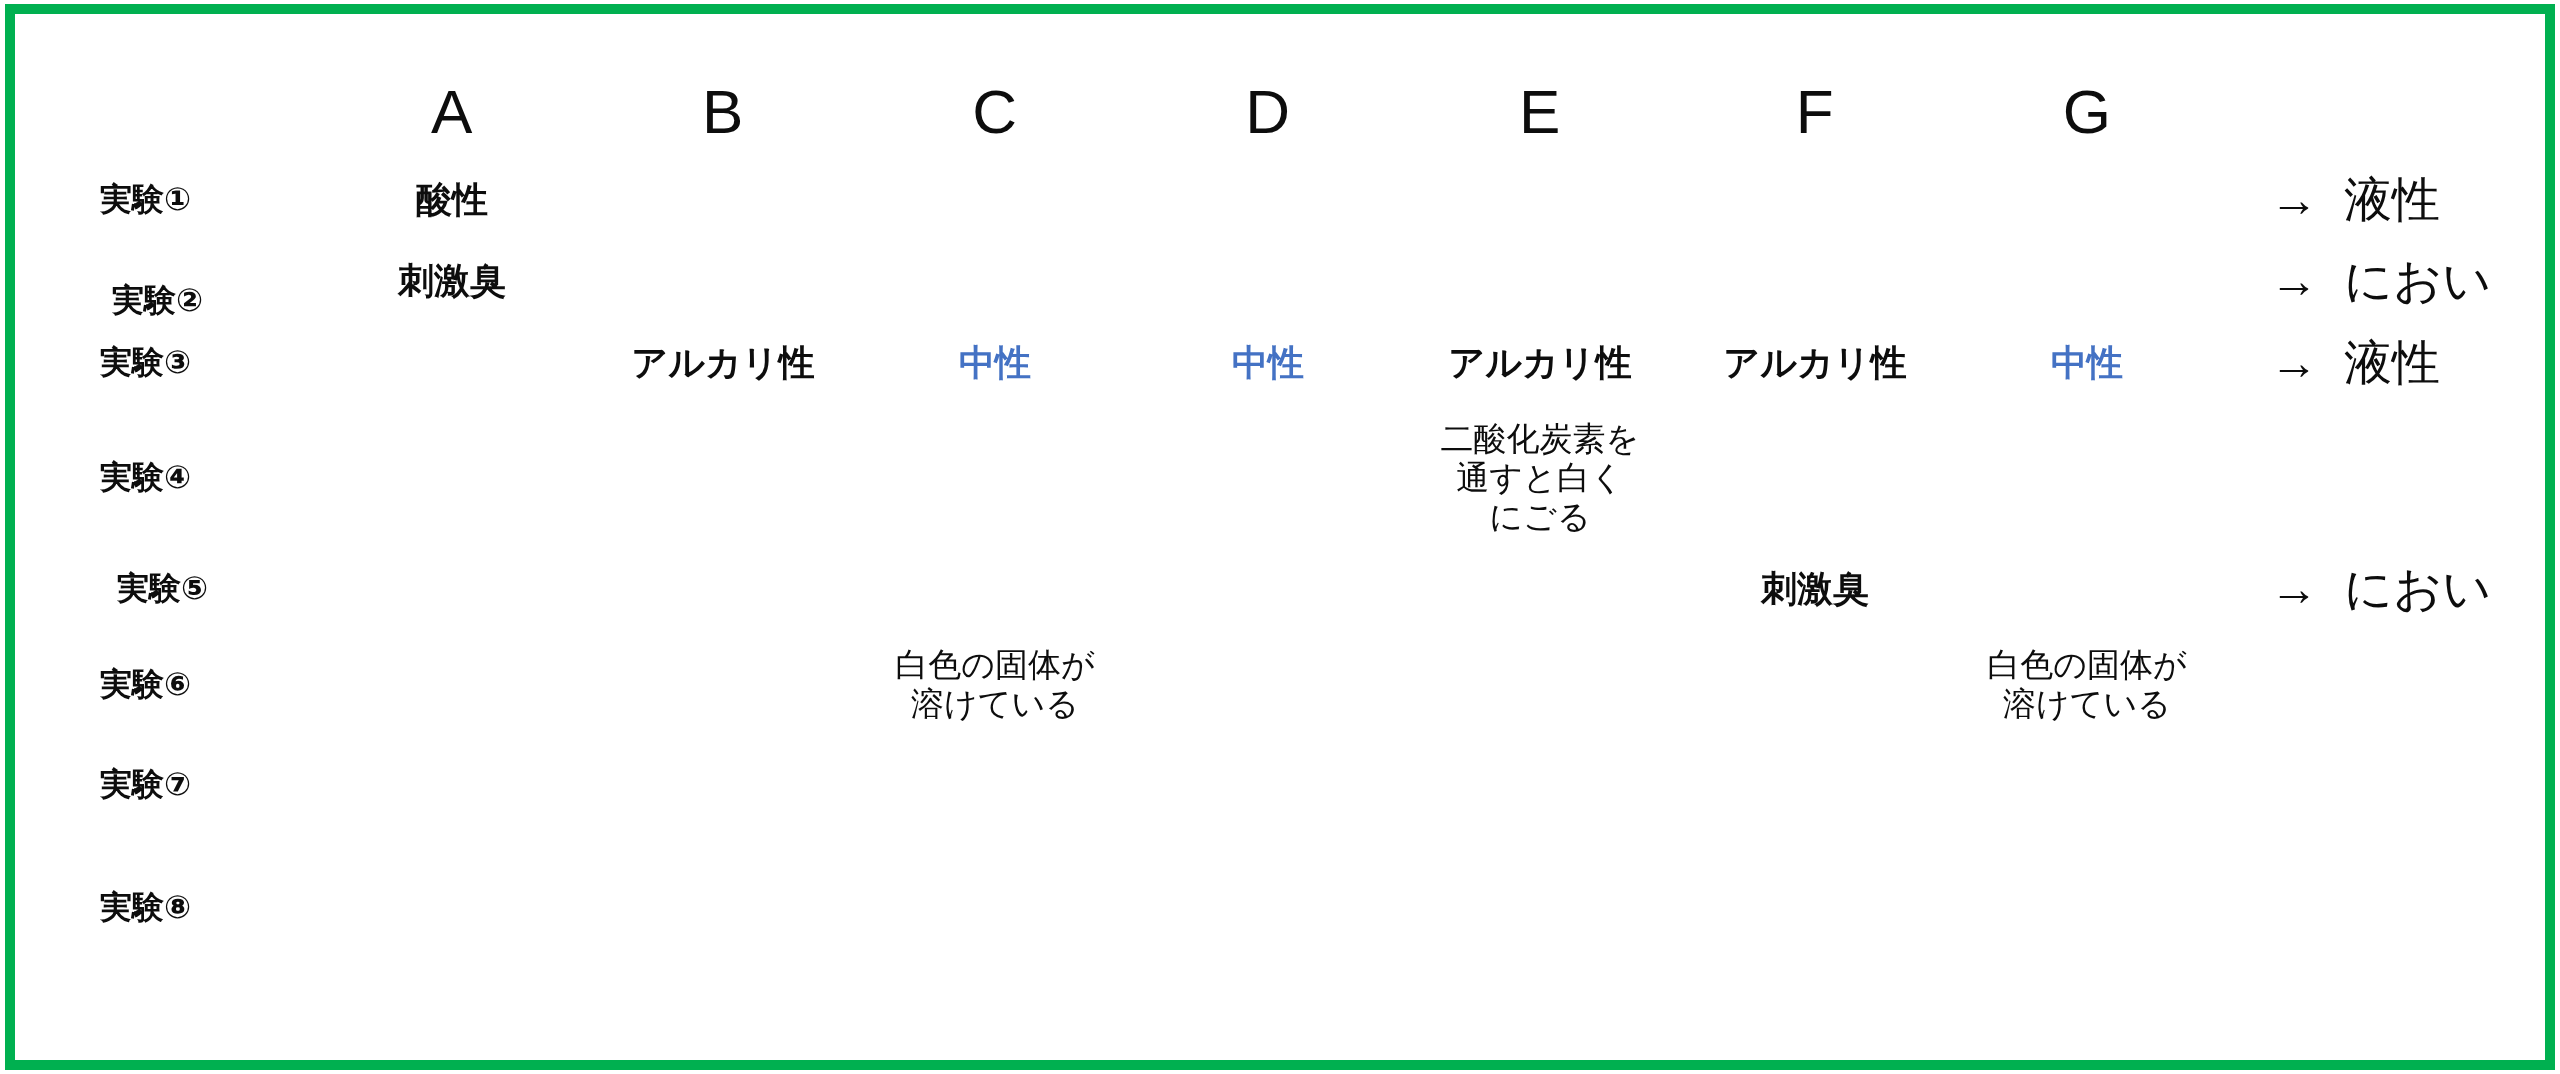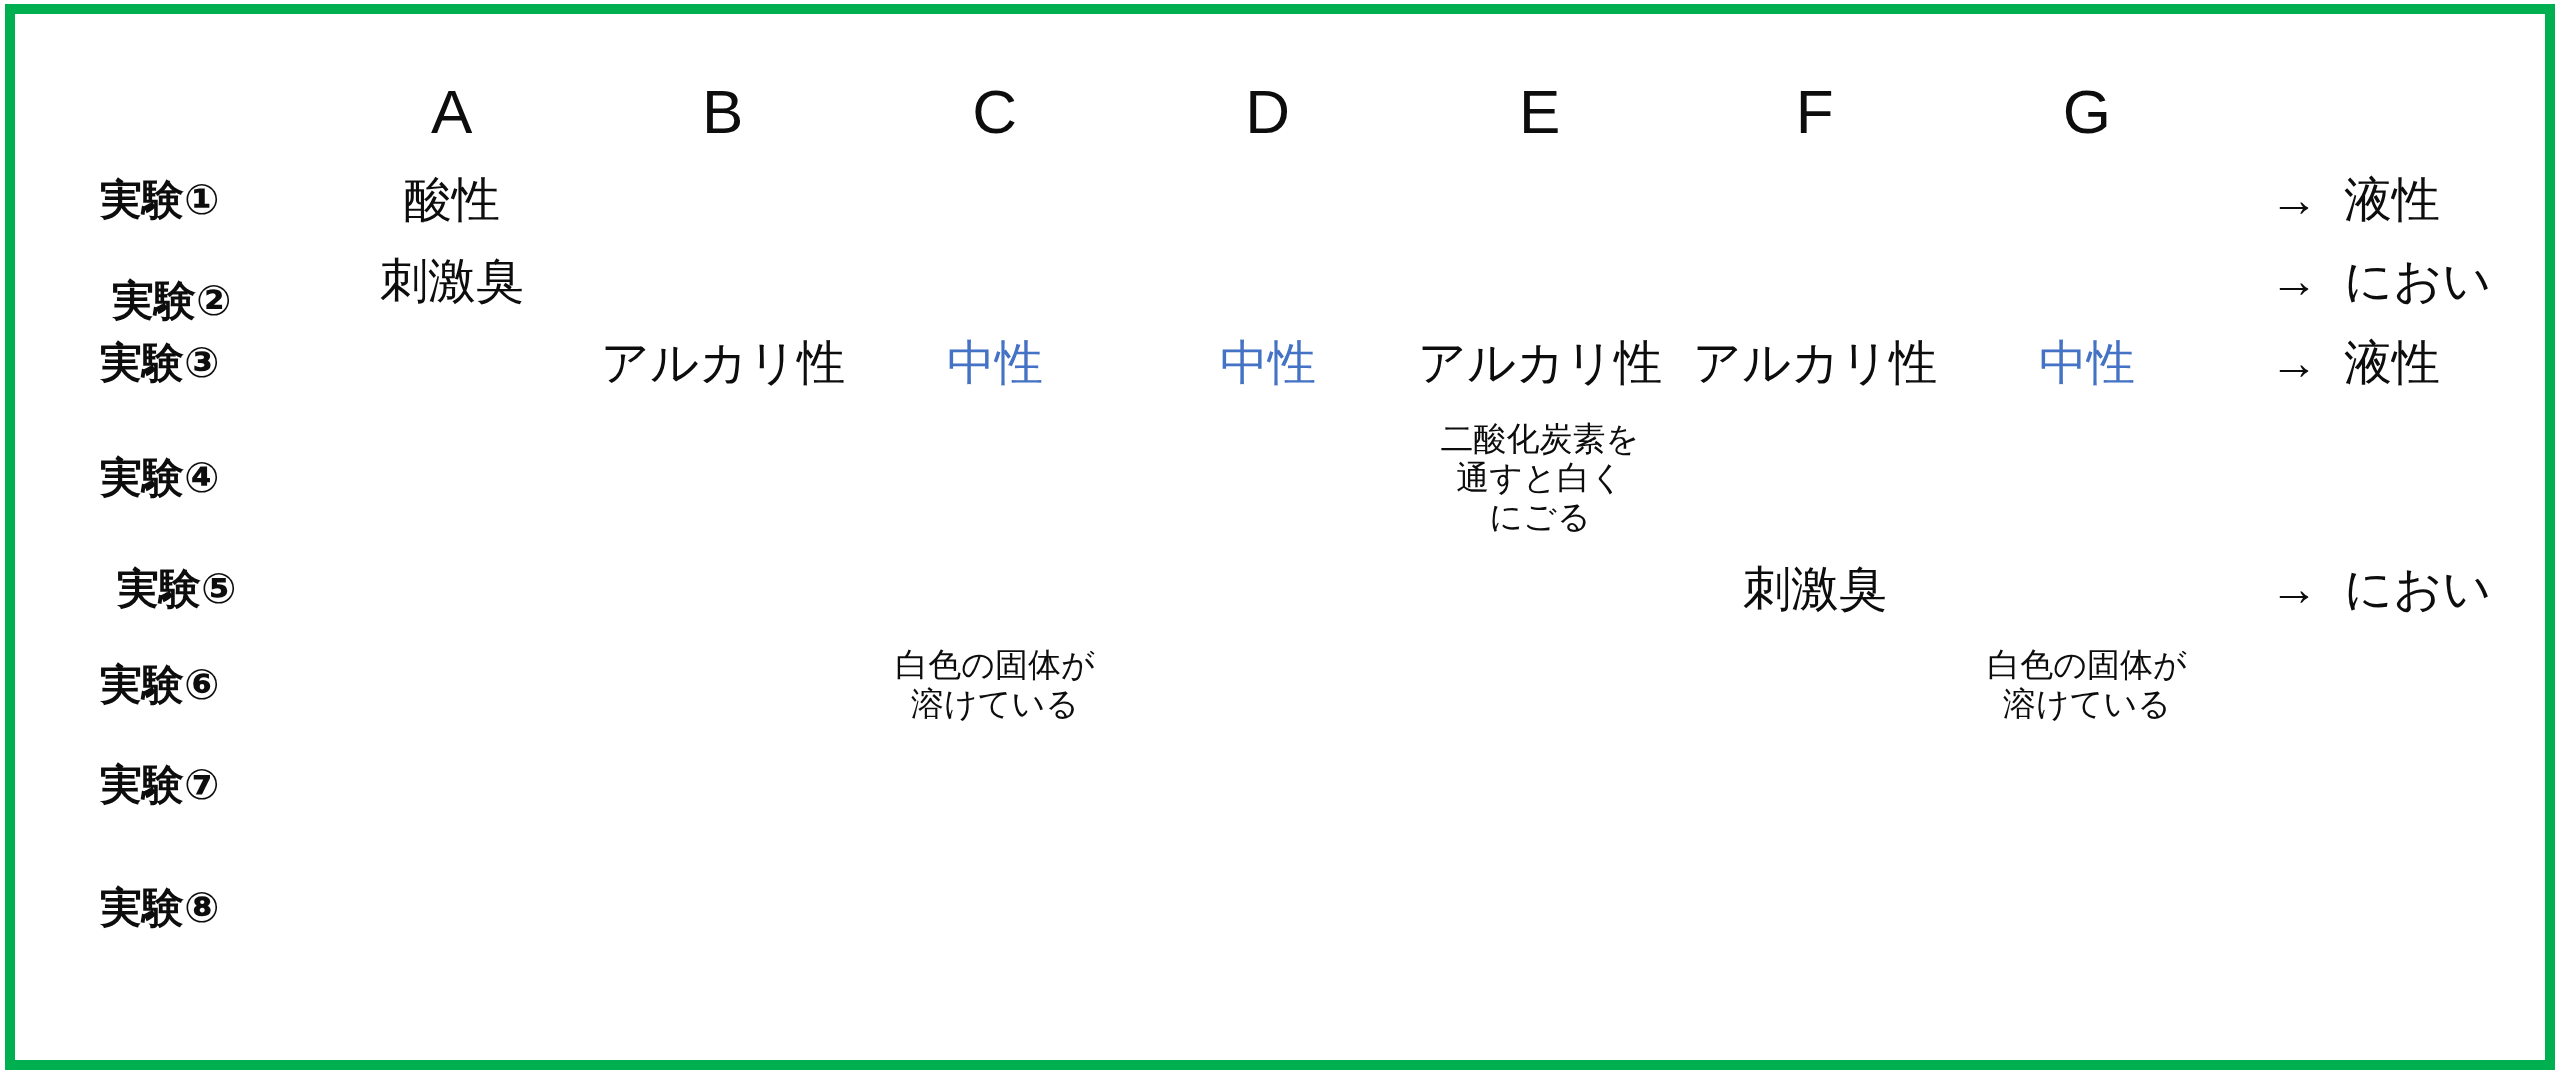--- a/index.html
+++ b/index.html
@@ -44,29 +44,29 @@
     line-height: 1.18;
     white-space: pre-line;
     transform: translate(-50%, -50%);
   }
   .col-header {
     font-size: 62px;
     font-weight: 400;
     letter-spacing: 0.5px;
   }
   .row-label {
-    font-size: 42px;
+    font-size: 32px;
     font-weight: 700;
     text-align: left;
     transform: translate(0, -50%);
     white-space: nowrap;
   }
   .value-big {
-    font-size: 48px;
-    font-weight: 400;
+    font-size: 36px;
+    font-weight: 700;
     white-space: nowrap;
   }
   .value-small {
     font-size: 33px;
     font-weight: 400;
   }
   .result-note {
     font-size: 48px;
     font-weight: 400;
     white-space: nowrap;

